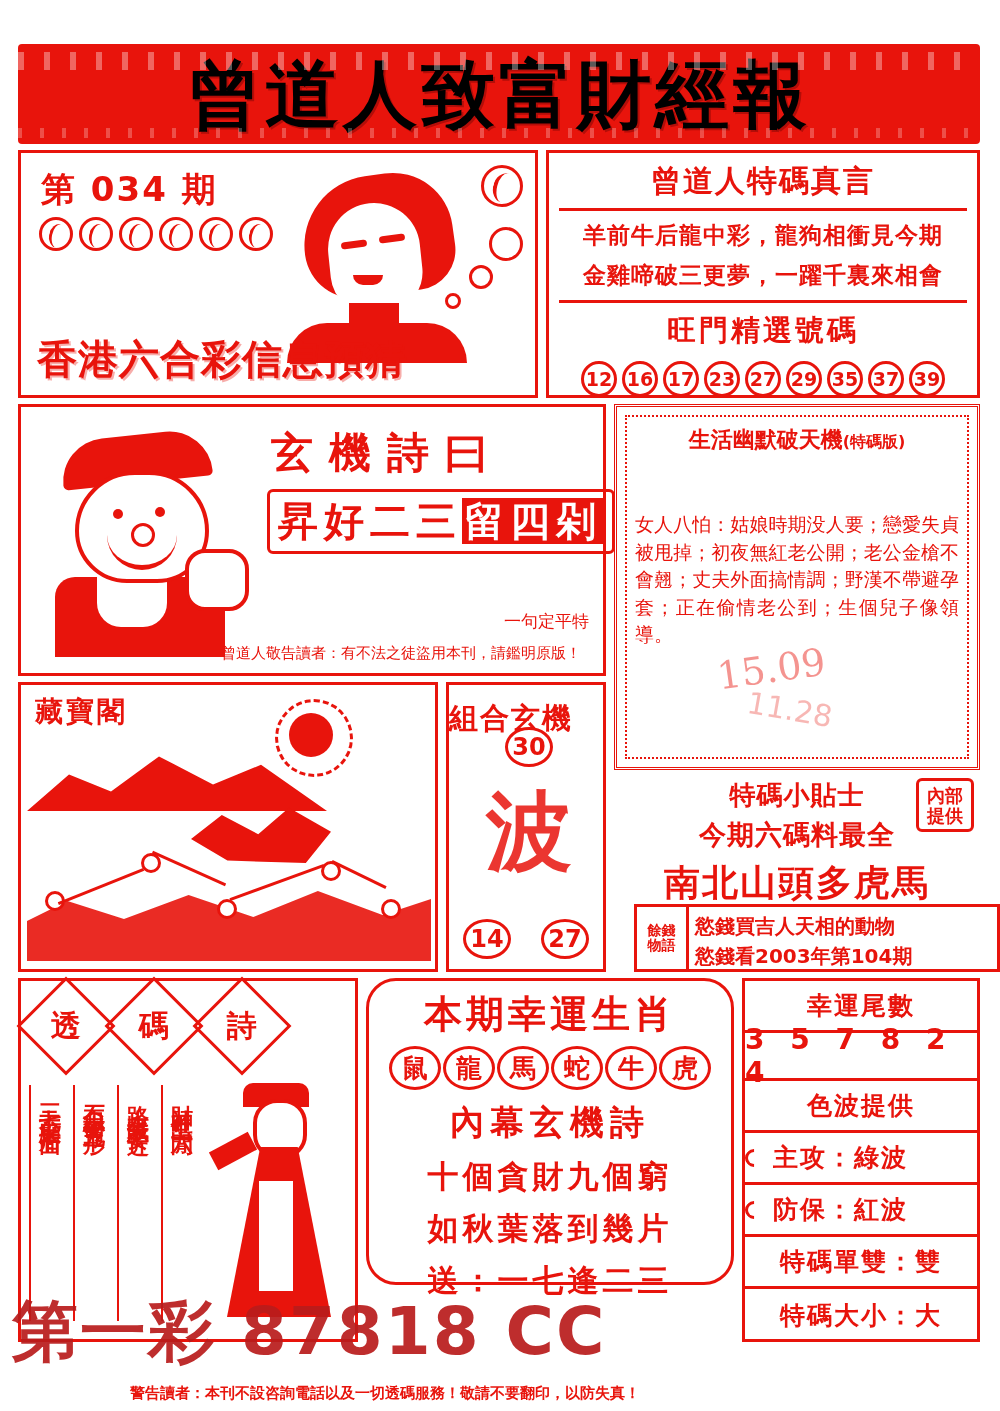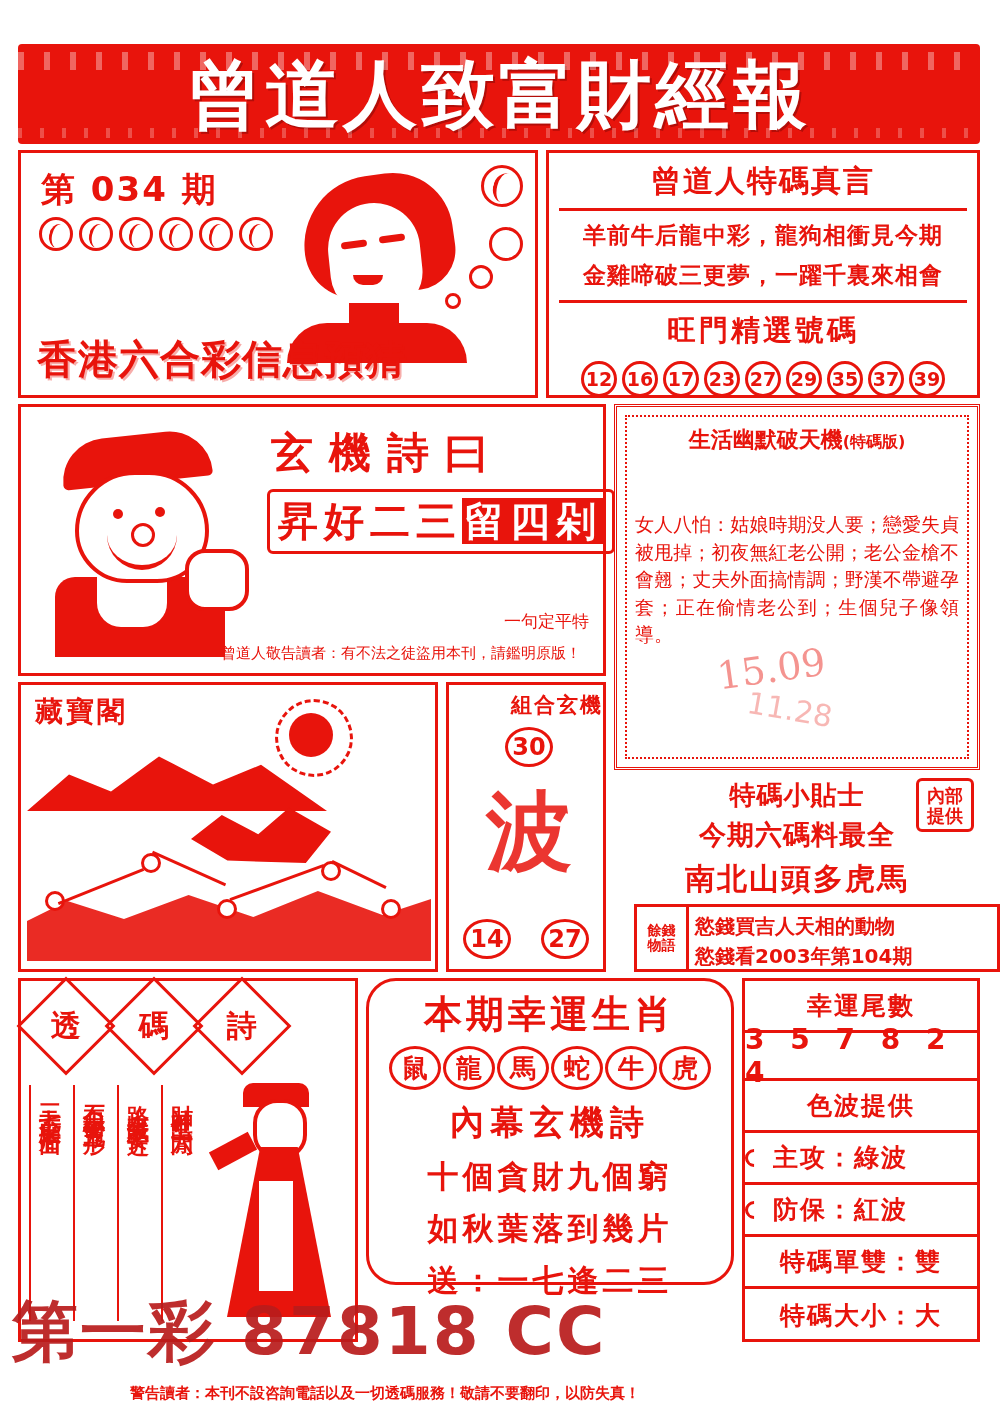--- a/index.html
+++ b/index.html
@@ -17,21 +17,21 @@
   }
   
   .masthead{
     position:absolute;left:18px;top:44px;width:962px;height:100px;
     background:#e8140c;
     border-radius:4px;
     display:flex;align-items:center;justify-content:center;
     overflow:hidden;
   }
   .masthead .title{
-    color:#ffffff;
+    color:#000000;
     font-family:"DejaVu Sans","Liberation Sans",sans-serif;
     font-weight:bold;
     font-size:74px;
     letter-spacing:4px;
     line-height:1;
     text-shadow:2px 2px 0 #b30d08;
     white-space:nowrap;
   }
   .masthead .deco{
     position:absolute;top:8px;left:0;width:100%;height:18px;
@@ -179,40 +179,40 @@
     clip-path:polygon(0% 60%,22% 20%,48% 52%,70% 8%,100% 48%,82% 100%,26% 96%);}
   .cb-ground{position:absolute;left:6px;bottom:8px;width:404px;height:100px;
     background:#e8140c;
     clip-path:polygon(0% 60%,10% 40%,24% 58%,40% 34%,56% 56%,72% 30%,88% 54%,100% 38%,100% 100%,0% 100%);
     opacity:.9;}
   .cb-dot{position:absolute;width:14px;height:14px;border:3px solid #e8140c;border-radius:50%;background:#fff;}
   .cb-line{position:absolute;height:3px;background:#e8140c;}
 
   
   .zuhe{left:446px;top:682px;width:160px;height:290px;}
-  .zh-title{margin:6px 0 0;text-align:right;font-size:21px;font-weight:bold;letter-spacing:2px;}
+  .zh-title{margin:14px 0 0;text-align:left;font-size:29px;font-weight:bold;letter-spacing:2px;}
   .zh-big{
     position:absolute;left:12px;top:86px;width:136px;height:120px;
     font-size:86px;font-weight:bold;text-align:center;line-height:120px;
     opacity:.85;
   }
   .zh-circ{
     position:absolute;width:48px;height:40px;border:3px solid #e8140c;border-radius:50%;
     box-sizing:border-box;font-size:24px;font-weight:bold;
     display:flex;align-items:center;justify-content:center;background:#fff;
   }
   .zh-c30{left:56px;top:42px;}
   .zh-c14{left:14px;bottom:10px;}
   .zh-c27{right:14px;bottom:10px;}
 
   
   .tiehi{left:614px;top:778px;width:366px;height:122px;border:none;}
   .th-l1{font-size:26px;font-weight:bold;text-align:center;letter-spacing:1px;}
   .th-l2{font-size:27px;font-weight:bold;text-align:center;letter-spacing:1px;margin-top:4px;}
-  .th-l3{font-size:30px;font-weight:bold;text-align:center;letter-spacing:2px;margin-top:6px;}
+  .th-l3{font-size:36px;font-weight:bold;text-align:center;letter-spacing:2px;margin-top:6px;}
   .th-stamp{
     position:absolute;right:6px;top:0px;width:58px;height:54px;
     border:3px solid #e8140c;border-radius:6px;
     font-size:18px;line-height:1.1;text-align:center;padding-top:5px;box-sizing:border-box;
     font-weight:bold;
   }
 
   
   .yuqian{left:634px;top:904px;width:366px;height:68px;}
   .yq-label{

